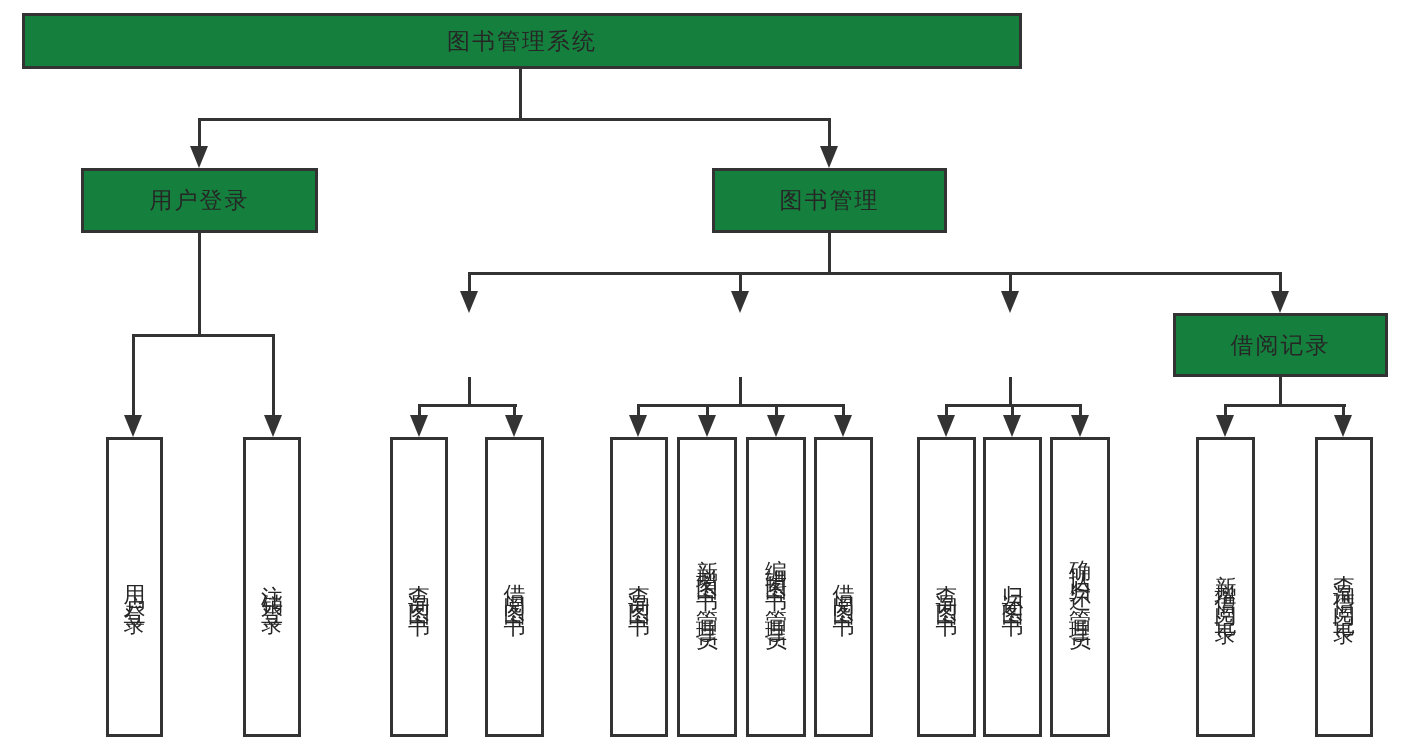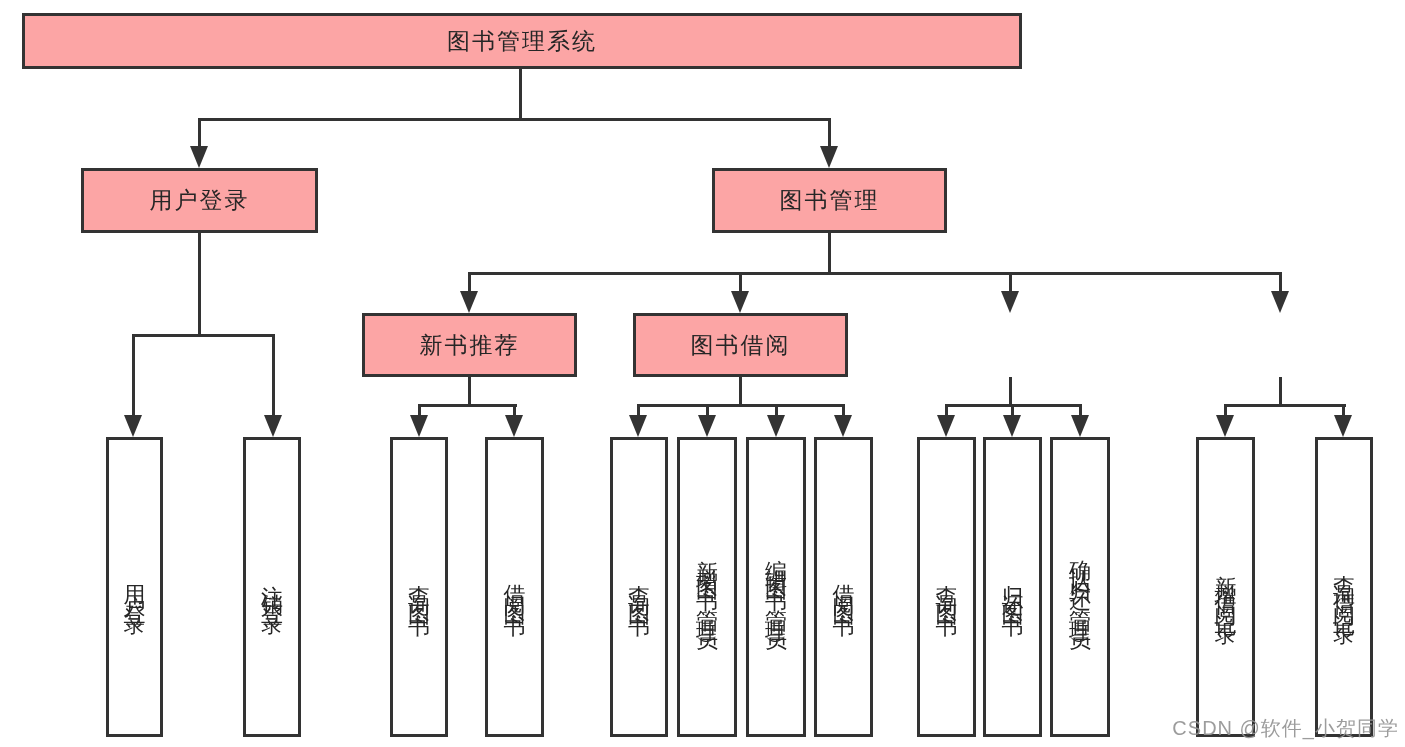--- a/index.html
+++ b/index.html
@@ -8,21 +8,21 @@
     width:1405px;height:747px;
     background:#ffffff;
     font-family:"Liberation Sans", sans-serif;
     overflow:hidden;
   }
   
   .hbox{
     position:absolute;
     box-sizing:border-box;
     border:3px solid #333333;
-    background:#fca5a5;
+    background:#15803d;
     display:flex;align-items:center;justify-content:center;
   }
   .hbox span{
     font-size:23px;
     color:#262626;
     letter-spacing:2px;
     white-space:nowrap;
   }
   
   .vbox{
@@ -92,25 +92,22 @@
   <div class="hline" style="left:468px;top:272px;width:814px;"></div>
   <div class="vline" style="left:468px;top:272px;height:20px;"></div>
   <div class="arrow" style="left:460px;top:291px;"></div>
   <div class="vline" style="left:739px;top:272px;height:20px;"></div>
   <div class="arrow" style="left:731px;top:291px;"></div>
   <div class="vline" style="left:1009px;top:272px;height:20px;"></div>
   <div class="arrow" style="left:1001px;top:291px;"></div>
   <div class="vline" style="left:1279px;top:272px;height:20px;"></div>
   <div class="arrow" style="left:1271px;top:291px;"></div>
 
-  <div class="hbox" style="left:362px;top:313px;width:215px;height:64px;">
-    <span>新书推荐</span>
-  </div>
-  <div class="hbox" style="left:633px;top:313px;width:215px;height:64px;">
-    <span>图书借阅</span>
+  <div class="hbox" style="left:1173px;top:313px;width:215px;height:64px;">
+    <span>借阅记录</span>
   </div>
 
   <div class="vline" style="left:468px;top:377px;height:30px;"></div>
   <div class="hline" style="left:418px;top:404px;width:99px;"></div>
   <div class="vline" style="left:418px;top:404px;height:14px;"></div>
   <div class="arrow" style="left:410px;top:415px;"></div>
   <div class="vline" style="left:513px;top:404px;height:14px;"></div>
   <div class="arrow" style="left:505px;top:415px;"></div>
 
   <div class="vline" style="left:739px;top:377px;height:30px;"></div>
@@ -177,15 +174,14 @@
     <span>确认归还（管理员）</span>
   </div>
 
   <div class="vbox" style="left:1196px;top:437px;width:59px;height:300px;">
     <span>新增借阅记录</span>
   </div>
   <div class="vbox" style="left:1315px;top:437px;width:58px;height:300px;">
     <span>查询借阅记录</span>
   </div>
 
-  <div class="watermark">CSDN @软件_小贺同学</div>
 
 </div>
 
 </body></html>

